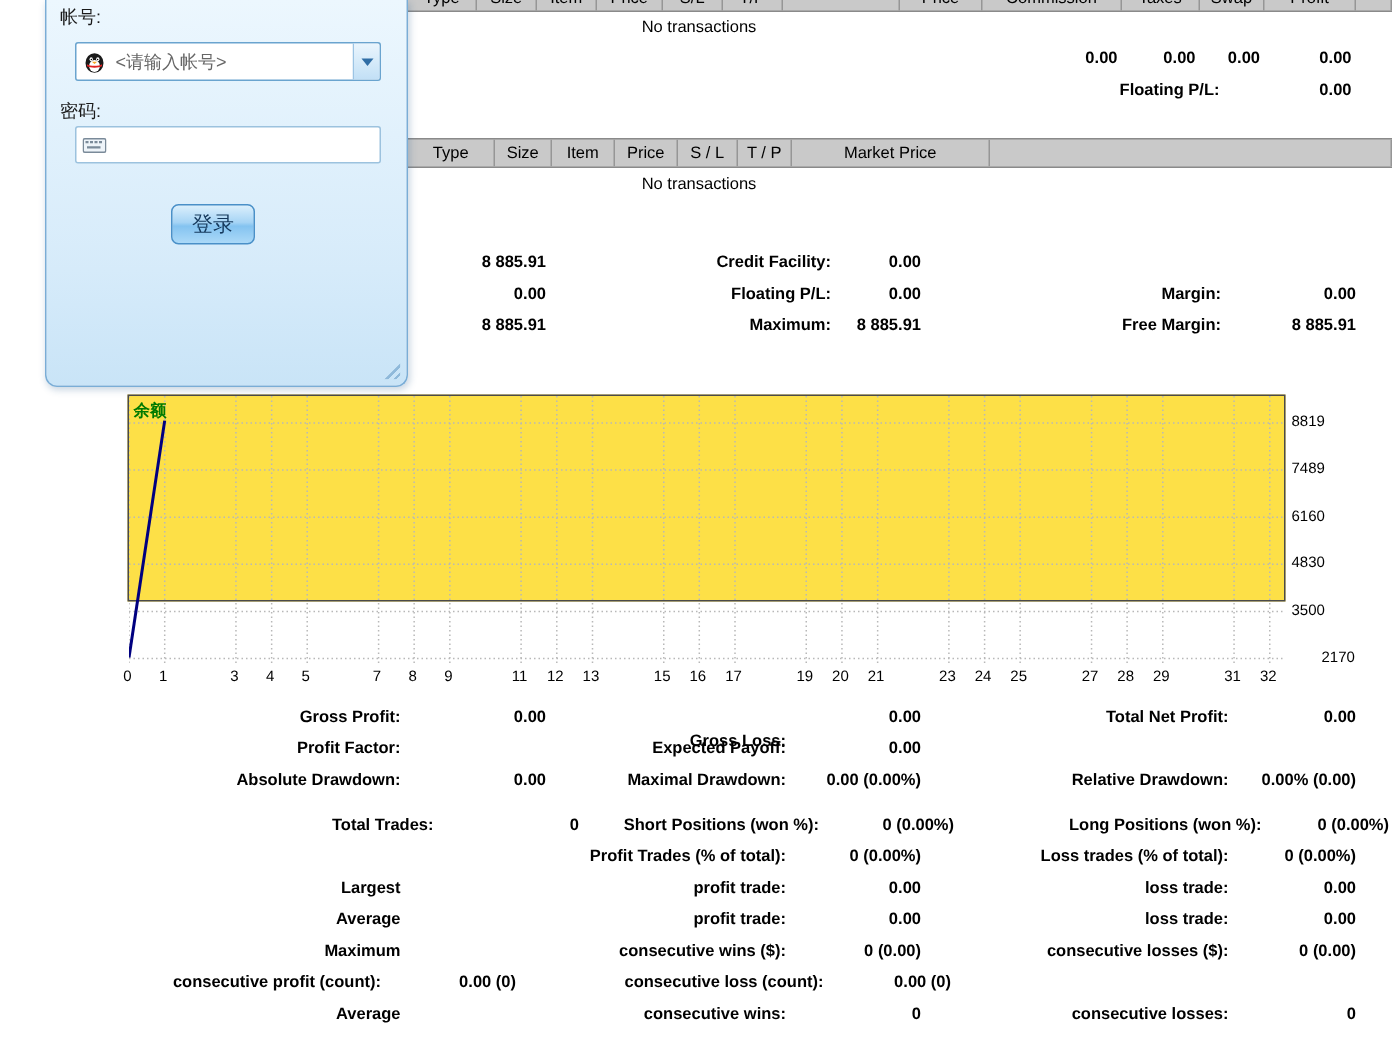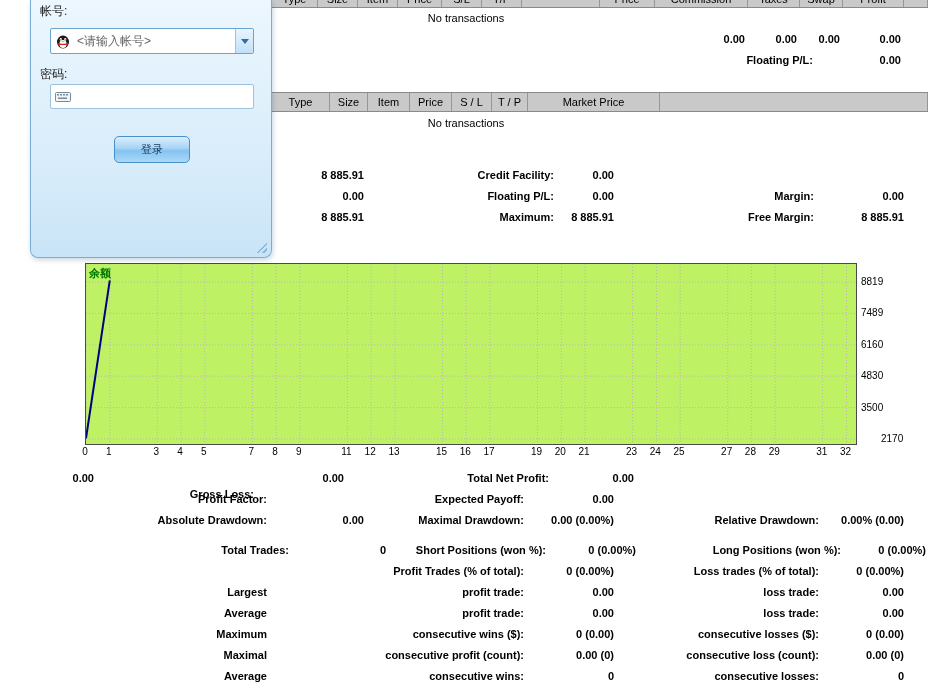--- a/index.html
+++ b/index.html
@@ -24,21 +24,21 @@
   .fl-value{position:absolute;top:54px;right:27px;font-size:11px;font-weight:bold}
 
   
   .table{position:absolute;left:0;width:907px}
   #summaryTable{top:164px}
   #statsTable{top:467px}
   .trow{display:flex;height:21px;align-items:center}
   .tcell{flex:none;text-align:right;font-size:11px;font-weight:bold;padding-right:3px;white-space:nowrap;overflow:visible}
 
   
-  .chart-box{position:absolute;left:85px;top:263px;width:772px;height:182px;border:1px solid #4a4a4a;background:#bef264}
+  .chart-box{position:absolute;left:85px;top:263px;width:772px;height:138px;border:1px solid #4a4a4a;background:#fde047}
   .chart-title{position:absolute;left:3px;top:2px;font-size:11px;font-weight:bold;color:#008000}
   .lab-layer{position:absolute;left:0;top:0;width:100%;height:100%;pointer-events:none}
   .ylab{position:absolute;left:861px;font-size:10px;color:#000}
   .xlab{position:absolute;top:446px;width:24px;text-align:center;font-size:10px;color:#000}
 
   
   .dialog{position:absolute;left:30px;top:0;width:242px;height:258px;z-index:10;
     background:linear-gradient(180deg,#ecf7fe,#d6ebfa 70%,#c9e4f7);
     border:1px solid #7aadd6;border-top:none;border-radius:0 0 8px 8px;
     box-shadow:1px 2px 5px rgba(40,90,140,.25)}
@@ -49,23 +49,23 @@
     border:1px solid #6aa4cf;border-radius:2px;display:flex;align-items:center;cursor:text}
   .qq-icon{margin-left:4px;width:16px;height:16px;flex:none;display:flex}
   .combo-text{margin-left:6px;font-size:12px;color:#666;flex:1;white-space:nowrap;overflow:hidden}
   .combo-btn{flex:none;width:18px;height:100%;border-left:1px solid #9cc4e4;
     background:linear-gradient(#eaf5fd,#c2e0f6);display:flex;align-items:center;justify-content:center;
     border-radius:0 2px 2px 0;cursor:pointer}
   .arrow{width:0;height:0;border-left:4px solid transparent;border-right:4px solid transparent;border-top:5px solid #2f6da5}
   .pwd{position:absolute;left:19px;top:84px;width:204px;height:25px;background:#fff;
     border:1px solid #9cc2de;border-radius:2px;display:flex;align-items:center;cursor:text}
   .kbd-icon{margin-left:4px;display:flex}
-  .login-btn{position:absolute;left:83px;top:136px;width:76px;height:27px;border:1px solid #4a90c8;border-radius:5px;
+  .login-btn{position:absolute;left:83px;top:136px;width:56px;height:27px;border:1px solid #4a90c8;border-radius:5px;
     background:linear-gradient(180deg,#dbeffc,#a6d4f5 45%,#84c3f0 55%,#abd9f8);
-    font-size:11px;font-family:inherit;color:#14375a;cursor:pointer}
+    font-size:14px;font-family:inherit;color:#14375a;cursor:pointer}
   .grip{position:absolute;right:4px;bottom:4px;width:11px;height:11px;cursor:nwse-resize;
     clip-path:polygon(100% 0,100% 100%,0 100%);
     background:repeating-linear-gradient(135deg,#8fb9da 0 1.5px,transparent 1.5px 4px)}
 </style>
 </head>
 <body>
 
 <div class="screen">
 
   <div>
@@ -212,20 +212,21 @@
         <span class="xlab" style="left: 714.667px;">27</span>
         <span class="xlab" style="left: 738.432px;">28</span>
         <span class="xlab" style="left: 762.198px;">29</span>
         <span class="xlab" style="left: 809.728px;">31</span>
         <span class="xlab" style="left: 833.494px;">32</span>
       </div>
   </div>
 
   <div class="table" id="statsTable">
       <div class="trow">
+        <span class="tcell" style="width: 270px;">Gross Profit:</span>
         <span class="tcell" style="width: 97px;">0.00</span>
         <span class="tcell" style="width: 160px; margin-top: 33px;">Gross Loss:</span>
         <span class="tcell" style="width: 90px;">0.00</span>
         <span class="tcell" style="width: 205px;">Total Net Profit:</span>
         <span class="tcell" style="width: 85px;">0.00</span>
       </div>
       <div class="trow">
         <span class="tcell" style="width: 270px;">Profit Factor:</span>
         <span class="tcell" style="width: 97px;"></span>
         <span class="tcell" style="width: 160px;">Expected Payoff:</span>
@@ -275,21 +276,20 @@
       </div>
       <div class="trow">
         <span class="tcell" style="width: 270px;">Maximum</span>
         <span class="tcell" style="width: 97px;"></span>
         <span class="tcell" style="width: 160px;">consecutive wins ($):</span>
         <span class="tcell" style="width: 90px;">0 (0.00)</span>
         <span class="tcell" style="width: 205px;">consecutive losses ($):</span>
         <span class="tcell" style="width: 85px;">0 (0.00)</span>
       </div>
       <div class="trow">
-        <span class="tcell" style="width: 270px;">Maximal</span>
         <span class="tcell" style="width: 97px;"></span>
         <span class="tcell" style="width: 160px;">consecutive profit (count):</span>
         <span class="tcell" style="width: 90px;">0.00 (0)</span>
         <span class="tcell" style="width: 205px;">consecutive loss (count):</span>
         <span class="tcell" style="width: 85px;">0.00 (0)</span>
       </div>
       <div class="trow">
         <span class="tcell" style="width: 270px;">Average</span>
         <span class="tcell" style="width: 97px;"></span>
         <span class="tcell" style="width: 160px;">consecutive wins:</span>

